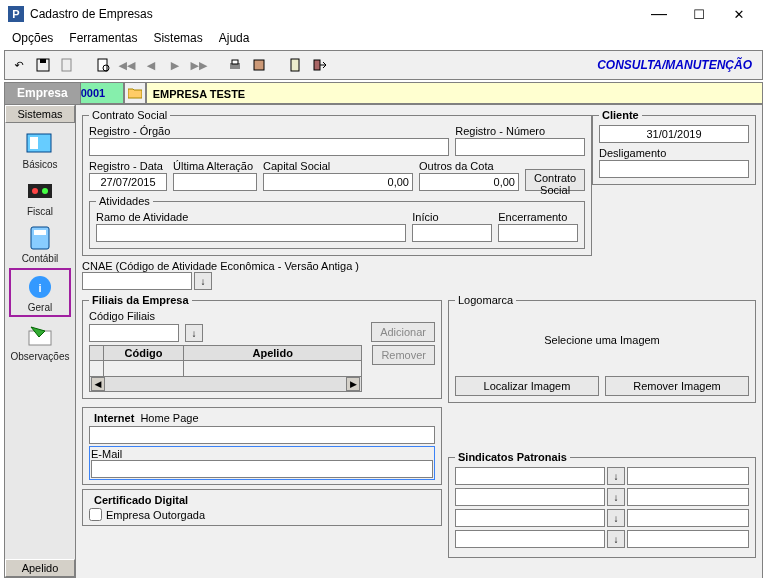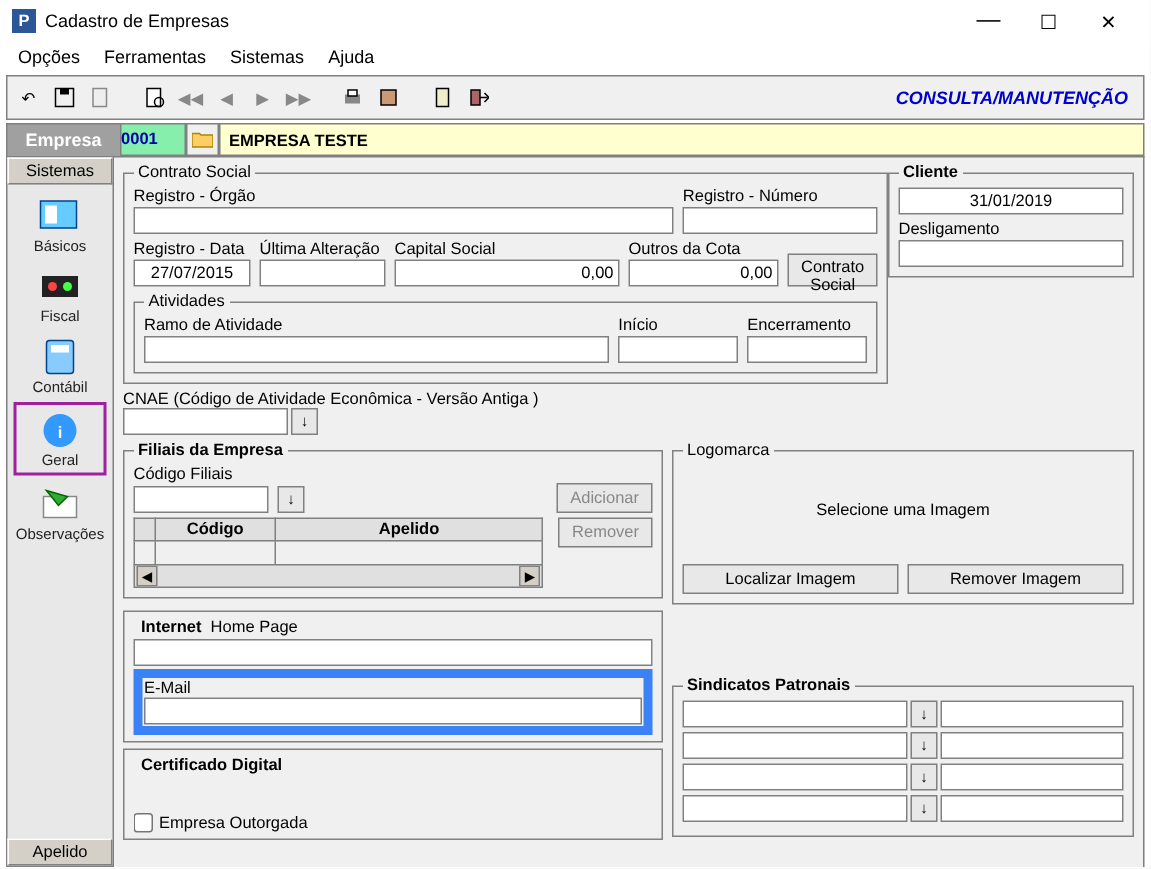--- a/index.html
+++ b/index.html
@@ -67,29 +67,29 @@
 .tbl th { background:#e0e0e0; border:1px solid #808080; font-weight:bold; font-size:11px; padding:1px 4px; text-align:center;}
 .tbl td { border:1px solid #808080; height:16px; }
 .hscroll { height:16px; background:#e0e0e0; border:1px solid #808080; display:flex; justify-content:space-between; align-items:center; padding:0 1px; margin-top:-1px;}
 .hsbtn { width:14px; height:14px; border:1px solid #808080; background:#d4d0c8; display:inline-flex; align-items:center; justify-content:center; font-size:9px; cursor:pointer;}
 
 .logo-area { height: 60px; display:flex; align-items:center; justify-content:center; color:#000;text-align:right; }
 .logo-btns { display:flex; gap:6px; margin-top:6px;}
 
 .bottom-row { display:flex; gap:6px; align-items:flex-start; }
 .internet-box { flex: 0 0 360px; border:1px solid #808080; padding:4px 6px;}
-.email-hl { border: 6px solid #3b82f6; padding:1px; margin-top:2px;}
+.email-hl { border: 1px solid #3b82f6; padding:1px; margin-top:2px;}
 .sind-box { flex:1;margin-top:44px; }
 .sind-row { display:flex; gap:2px; align-items:center; margin-bottom:3px;}
 .sind-row input { flex:0 0 26px; }
 .sind-row .dd-btn { flex:0 0 18px;}
 .sind-row .desc { flex:1; height:18px; border:1px solid #808080; background:#fff;}
 .cert-box { border:1px solid #808080; padding:4px 6px; margin-top:4px;}
 .cert-legend { font-weight:bold; font-size:11px; padding:0 3px;}
-.chk { display:flex; align-items:center; gap:4px;margin-top:24px; }
+.chk { display:flex; align-items:center; gap:4px; }
 
 
 svg { display:block; }
 </style>
 </head>
 <body>
 
 <div class="titlebar">
   <span class="app-icon">P</span>
   <span class="title">Cadastro de Empresas</span>

